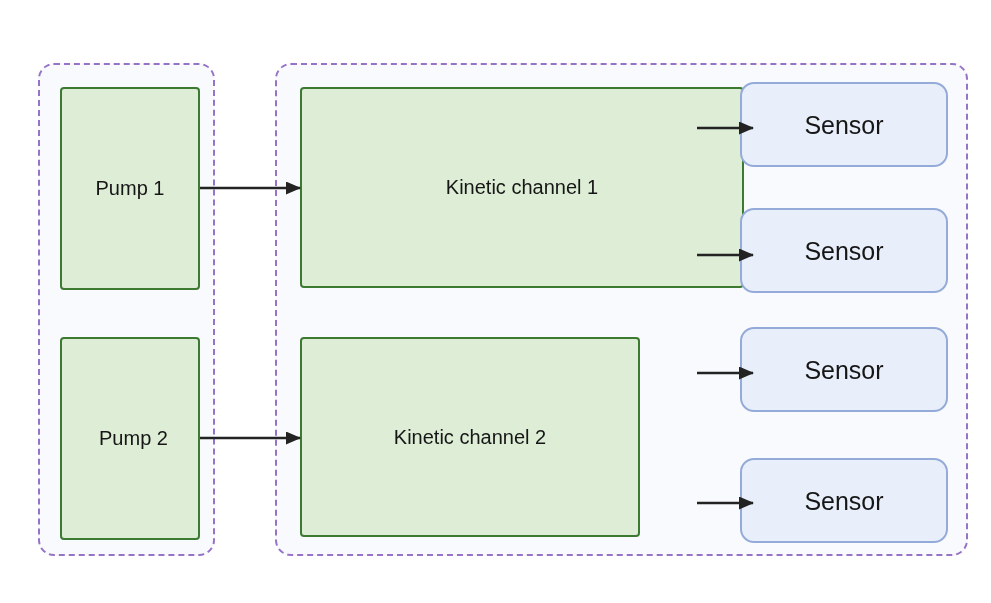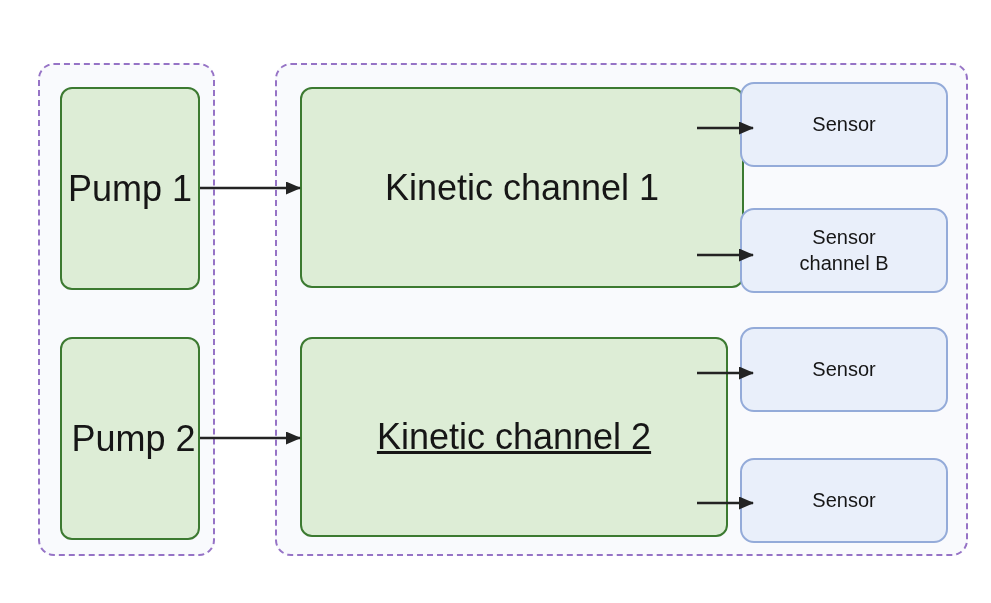--- a/index.html
+++ b/index.html
@@ -30,35 +30,35 @@
     position: absolute;
     box-sizing: border-box;
     display: flex;
     align-items: center;
     justify-content: center;
     text-align: center;
   }
   .node-green {
     background: #ddedd6;
     border: 2.5px solid #3c7a31;
-    border-radius: 12px;
-    font-size: 36px;
+    border-radius: 4px;
+    font-size: 20px;
   }
   .node-blue {
     background: #e9effa;
     border: 2px solid #94abd9;
     border-radius: 14px;
-    font-size: 20px;
+    font-size: 25px;
     line-height: 1.28;
     flex-direction: column;
   }
   .pump-1    { left: 60px;  top: 87px;  width: 140px; height: 203px; }
   .pump-2    { left: 60px;  top: 337px; width: 140px; height: 203px; padding-left: 7px; }
   .kinetic-1 { left: 300px; top: 87px;  width: 444px; height: 201px; }
-  .kinetic-2 { left: 300px; top: 337px; width: 428px; height: 200px; text-decoration: underline; }
+  .kinetic-2 { left: 300px; top: 337px; width: 340px; height: 200px; }
   .sensor-a  { left: 740px; top: 82px;  width: 208px; height: 85px; }
   .sensor-b  { left: 740px; top: 208px; width: 208px; height: 85px; }
   .sensor-c  { left: 740px; top: 327px; width: 208px; height: 85px; }
   .sensor-d  { left: 740px; top: 458px; width: 208px; height: 85px; }
 
   .arrows {
     position: absolute;
     left: 0; top: 0;
     width: 991px;
     height: 603px;
@@ -87,21 +87,20 @@
   </div>
   <div class="node node-green kinetic-2">
     <span>Kinetic channel 2</span>
   </div>
 
   <div class="node node-blue sensor-a">
     <span class="label-line">Sensor</span>
   </div>
   <div class="node node-blue sensor-b">
     <span class="label-line">Sensor</span>
-    <span class="label-line">channel B</span>
   </div>
   <div class="node node-blue sensor-c">
     <span class="label-line">Sensor</span>
   </div>
   <div class="node node-blue sensor-d">
     <span class="label-line">Sensor</span>
   </div>
 
   <svg class="arrows" viewBox="0 0 991 603" xmlns="http://www.w3.org/2000/svg">
     <defs>

